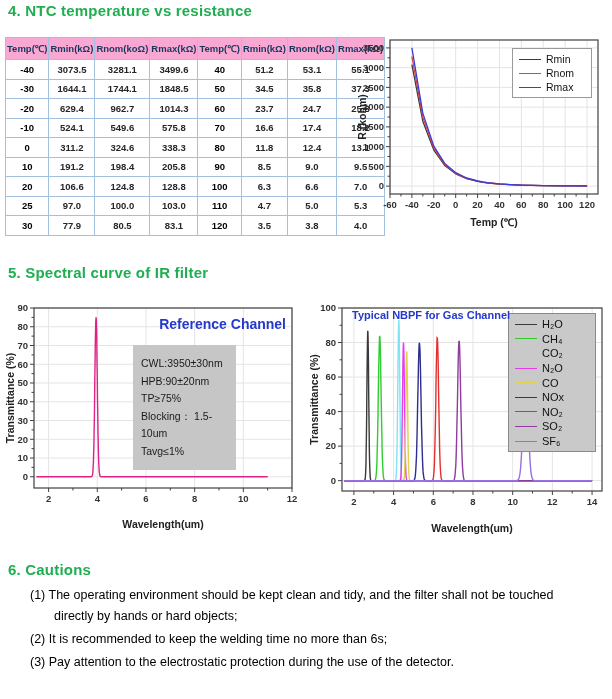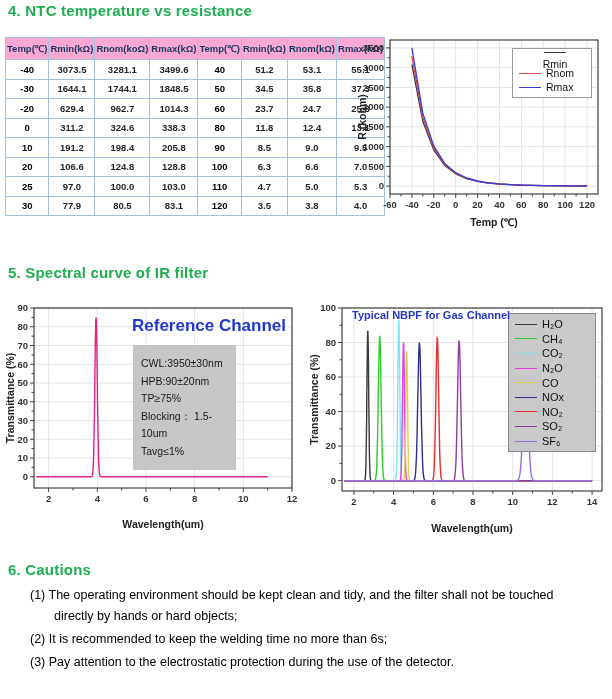--- a/index.html
+++ b/index.html
@@ -86,20 +86,30 @@
         </tr>
         <tr>
           <td class="temp">-20</td>
           <td>629.4</td>
           <td>962.7</td>
           <td>1014.3</td>
           <td class="temp">60</td>
           <td>23.7</td>
           <td>24.7</td>
           <td>25.8</td>
+        </tr>
+        <tr>
+          <td class="temp">-10</td>
+          <td>524.1</td>
+          <td>549.6</td>
+          <td>575.8</td>
+          <td class="temp">70</td>
+          <td>16.6</td>
+          <td>17.4</td>
+          <td>18.2</td>
         </tr>
         <tr>
           <td class="temp">0</td>
           <td>311.2</td>
           <td>324.6</td>
           <td>338.3</td>
           <td class="temp">80</td>
           <td>11.8</td>
           <td>12.4</td>
           <td>13.1</td>
@@ -220,21 +230,21 @@
         <line x1="34" y1="132.4871794871795" x2="31.5" y2="132.4871794871795" stroke="#404040" stroke-width="1"></line>
         <line x1="34" y1="112.74358974358975" x2="31.5" y2="112.74358974358975" stroke="#404040" stroke-width="1"></line>
         <line x1="34" y1="93" x2="31.5" y2="93" stroke="#404040" stroke-width="1"></line>
         <line x1="34" y1="73.25641025641026" x2="31.5" y2="73.25641025641026" stroke="#404040" stroke-width="1"></line>
         <line x1="34" y1="53.51282051282051" x2="31.5" y2="53.51282051282051" stroke="#404040" stroke-width="1"></line>
         <line x1="34" y1="33.769230769230774" x2="31.5" y2="33.769230769230774" stroke="#404040" stroke-width="1"></line>
         <text x="138" y="202" text-anchor="middle" font-size="10.5" font-weight="bold" fill="#222">Temp (℃)</text>
         <text text-anchor="middle" font-size="10.5" font-weight="bold" fill="#222" transform="translate(10,93) rotate(-90)">R (kohm)</text>
       </svg>
       <div class="chart-legend" style="left: 156px; top: 24px; width: 80px; background: rgb(255, 255, 255); border-color: rgb(153, 153, 153); font-size: 10.5px;">
-        <div class="legend-item" style="height: 14px; flex-direction: column;">
+        <div class="legend-item" style="height: 14px;">
           <span class="legend-line" style="border-top-color: rgb(58, 58, 58);"></span>
           <span>Rmin</span>
         </div>
         <div class="legend-item" style="height: 14px;">
           <span class="legend-line" style="border-top-color: rgb(217, 69, 69);"></span>
           <span>Rnom</span>
         </div>
         <div class="legend-item" style="height: 14px;">
           <span class="legend-line" style="border-top-color: rgb(58, 58, 217);"></span>
           <span>Rmax</span>
@@ -306,21 +316,21 @@
         <line x1="30" y1="133.875" x2="27.5" y2="133.875" stroke="#404040" stroke-width="1"></line>
         <line x1="30" y1="115.125" x2="27.5" y2="115.125" stroke="#404040" stroke-width="1"></line>
         <line x1="30" y1="96.375" x2="27.5" y2="96.375" stroke="#404040" stroke-width="1"></line>
         <line x1="30" y1="77.625" x2="27.5" y2="77.625" stroke="#404040" stroke-width="1"></line>
         <line x1="30" y1="58.875" x2="27.5" y2="58.875" stroke="#404040" stroke-width="1"></line>
         <line x1="30" y1="40.125" x2="27.5" y2="40.125" stroke="#404040" stroke-width="1"></line>
         <line x1="30" y1="21.375" x2="27.5" y2="21.375" stroke="#404040" stroke-width="1"></line>
         <text x="159" y="232" text-anchor="middle" font-size="10.5" font-weight="bold" fill="#222">Wavelength(um)</text>
         <text text-anchor="middle" font-size="10.5" font-weight="bold" fill="#222" transform="translate(10,102) rotate(-90)">Transmittance (%)</text>
       </svg>
-      <div class="chart-note" style="color: rgb(36, 56, 204); font-size: 17px; right: 14px; top: 20px;">Reference Channel</div>
+      <div class="chart-note" style="color: rgb(36, 56, 204); font-size: 14px; right: 14px; top: 20px;">Reference Channel</div>
       <div class="info-box" style="left: 129px; top: 49px; width: 103px; background: rgb(198, 198, 198);">
         <div class="info-line" style="line-height: 17.5px; font-size: 10.5px;">CWL:3950±30nm</div>
         <div class="info-line" style="line-height: 17.5px; font-size: 10.5px;">HPB:90±20nm</div>
         <div class="info-line" style="line-height: 17.5px; font-size: 10.5px;">TP≥75%</div>
         <div class="info-line" style="line-height: 17.5px; font-size: 10.5px;">Blocking： 1.5-10um</div>
         <div class="info-line" style="line-height: 17.5px; font-size: 10.5px;">Tavg≤1%</div>
       </div>
     </div>
 
   <div class="chart" id="chart-gas" style="left:308px; top:293px; width:304px; height:245px;">

